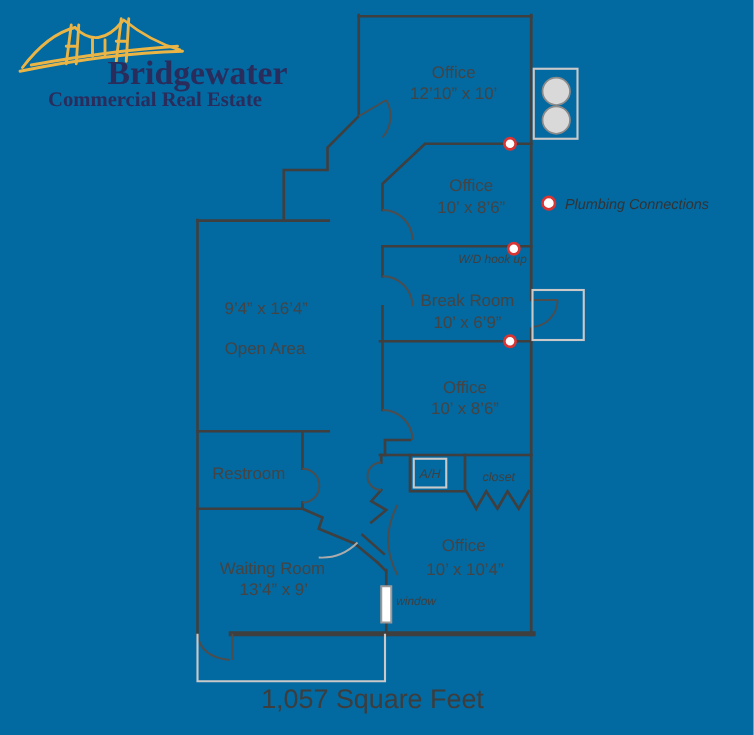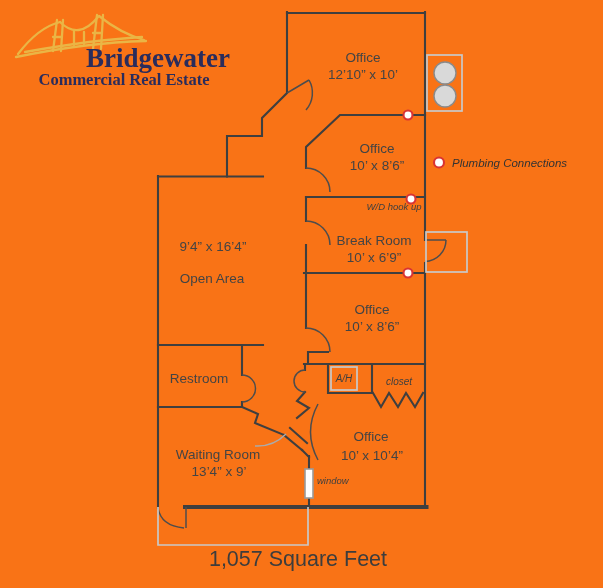--- a/index.html
+++ b/index.html
@@ -1,16 +1,16 @@
 <!DOCTYPE html>
 <html style="--wall: #3f3f3f; --plumbing-red: #d93434; --logo-navy: #2a2c5c; --logo-gold: #eab545; --fixture-gray: #c9c9c9; --text: #444444;"><head>
 <meta charset="utf-8">
 <style>
   html,body{margin:0;padding:0;background:#ffffff;}
-  #stage{position:relative;width:603px;height:588px;background:#f97316;overflow:hidden;
+  #stage{position:relative;width:603px;height:588px;background:#0369a1;overflow:hidden;
          font-family:"Liberation Sans",sans-serif;}
   svg{display:block}
   
   .w     {stroke:var(--wall,#3f3f3f);stroke-width:2.1;fill:none;stroke-linecap:square;}
   .wthick{stroke:var(--wall,#3f3f3f);stroke-width:4;fill:none;stroke-linecap:square;}
   .door  {stroke:#4d4d4d;stroke-width:1.5;fill:none;}
   .gray  {stroke:var(--fixture-gray,#c9c9c9);stroke-width:1.7;fill:none;}
   .graysoft{stroke:#ababab;stroke-width:1.5;fill:none;}
   .unit  {fill:#d9d9d9;stroke:#8a8a8a;stroke-width:1.4;}
   .winframe{fill:#ffffff;stroke:#9a9a9a;stroke-width:1.6;}

